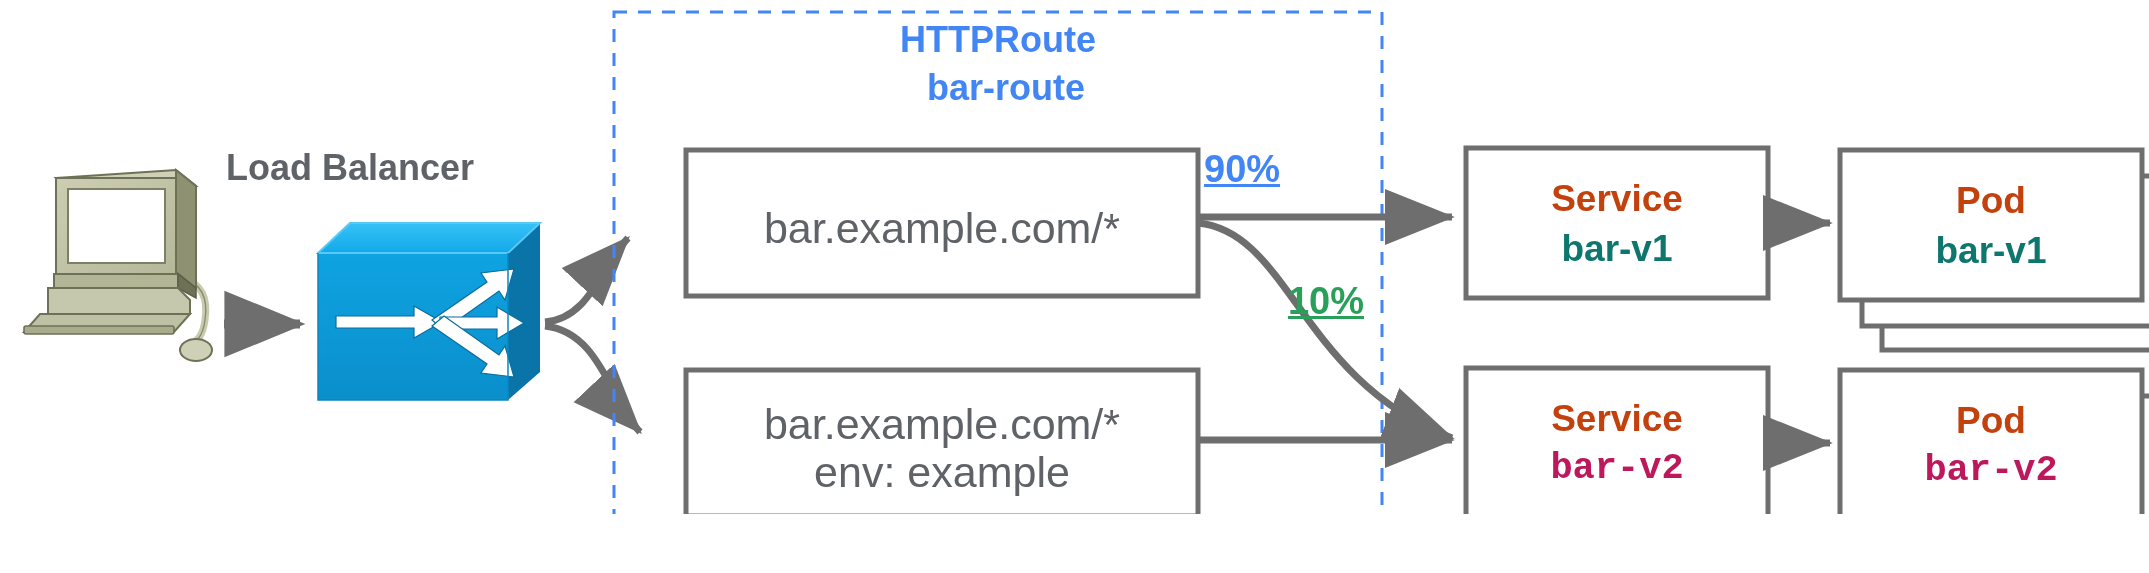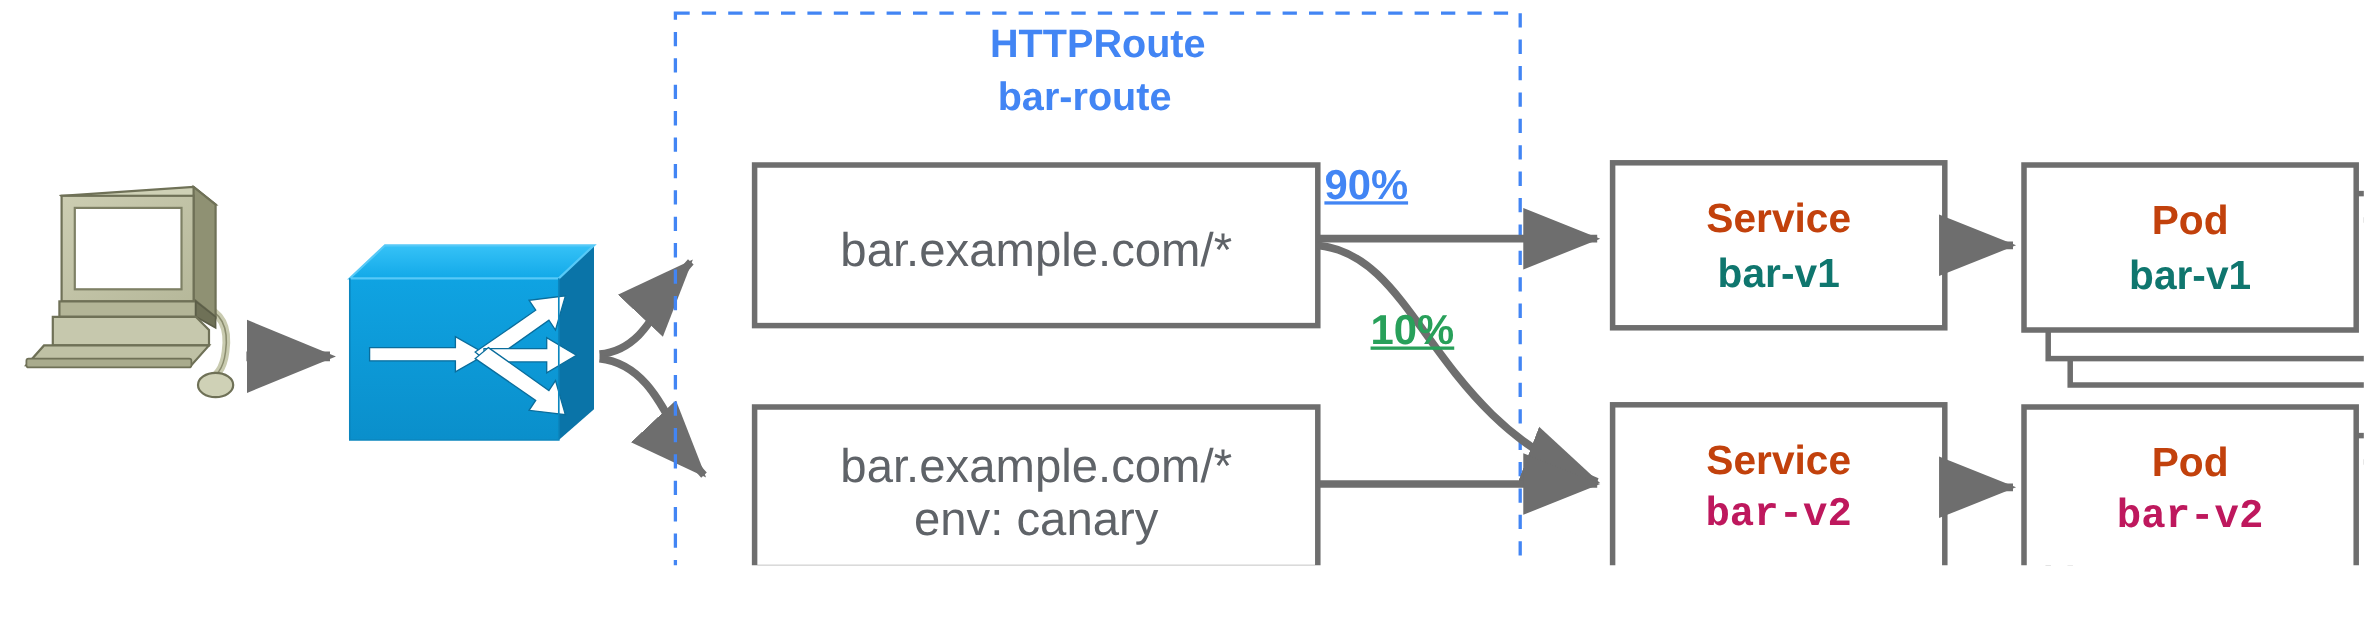--- a/index.html
+++ b/index.html
@@ -166,30 +166,31 @@
       <rect x="1840" y="150" width="302" height="150" fill="#ffffff" stroke="#6e6e6e" stroke-width="5"></rect>
     </g>
     <g>
       <rect x="1882" y="420" width="302" height="150" fill="#ffffff" stroke="#6e6e6e" stroke-width="5"></rect>
       <rect x="1862" y="396" width="302" height="150" fill="#ffffff" stroke="#6e6e6e" stroke-width="5"></rect>
       <rect x="1840" y="370" width="302" height="150" fill="#ffffff" stroke="#6e6e6e" stroke-width="5"></rect>
     </g>
   </svg>
 
   <div class="lbl route-title" style="left:614px; top:20px; width:768px;">HTTPRoute</div>
-  <div class="lbl route-title" style="left:602px; top:68px; width:768px;">bar-route</div>
-
+  <div class="lbl route-title" style="left:622px; top:68px; width:768px;">bar-route</div>
+
+  <div class="lbl lb-title" style="left:190px; top:148px; width:320px;">Load Balancer</div>
 
   <div class="lbl match-text" style="left:686px; top:204px; width:512px;">bar.example.com/*</div>
 
   <div class="lbl match-text" style="left:686px; top:400px; width:512px;">bar.example.com/*</div>
-  <div class="lbl match-text" style="left:686px; top:448px; width:512px;">env: canary</div>
+  <div class="lbl match-text" style="left:686px; top:448px; width:512px;">env: example</div>
 
   <div class="lbl pct pct-blue" style="left:1204px; top:148px; width:160px; text-align:left;">90%</div>
-  <div class="lbl pct pct-green" style="left:1204px; top:280px; width:160px; text-align:center;">10%</div>
+  <div class="lbl pct pct-green" style="left:1204px; top:280px; width:160px; text-align:right;">10%</div>
 
   <div class="lbl box-title" style="left:1466px; top:178px; width:302px;">Service</div>
   <div class="lbl box-sub sub-blue" style="left:1466px; top:228px; width:302px;">bar-v1</div>
 
   <div class="lbl box-title" style="left:1466px; top:398px; width:302px;">Service</div>
   <div class="lbl box-sub sub-green" style="left:1466px; top:448px; width:302px;">bar-v2</div>
 
   <div class="lbl box-title" style="left:1840px; top:180px; width:302px;">Pod</div>
   <div class="lbl box-sub sub-blue" style="left:1840px; top:230px; width:302px;">bar-v1</div>
 

